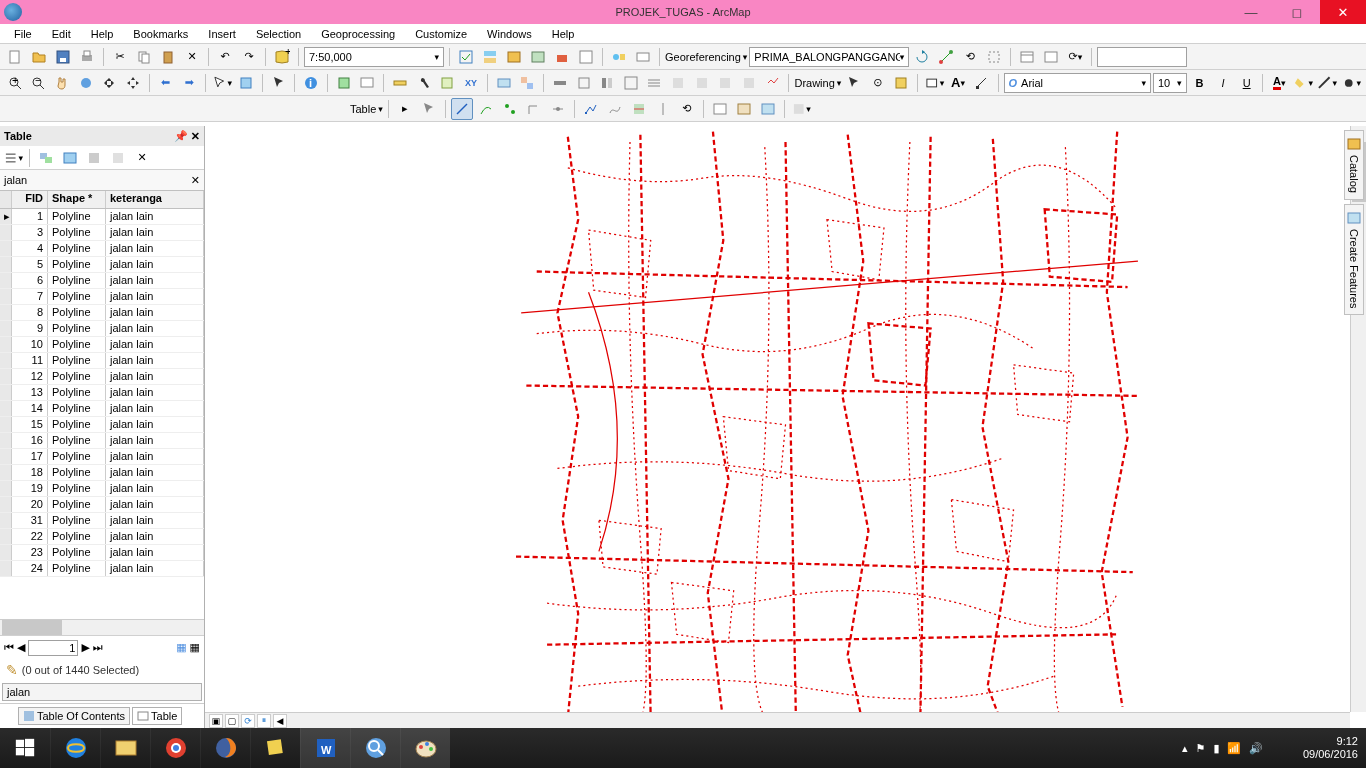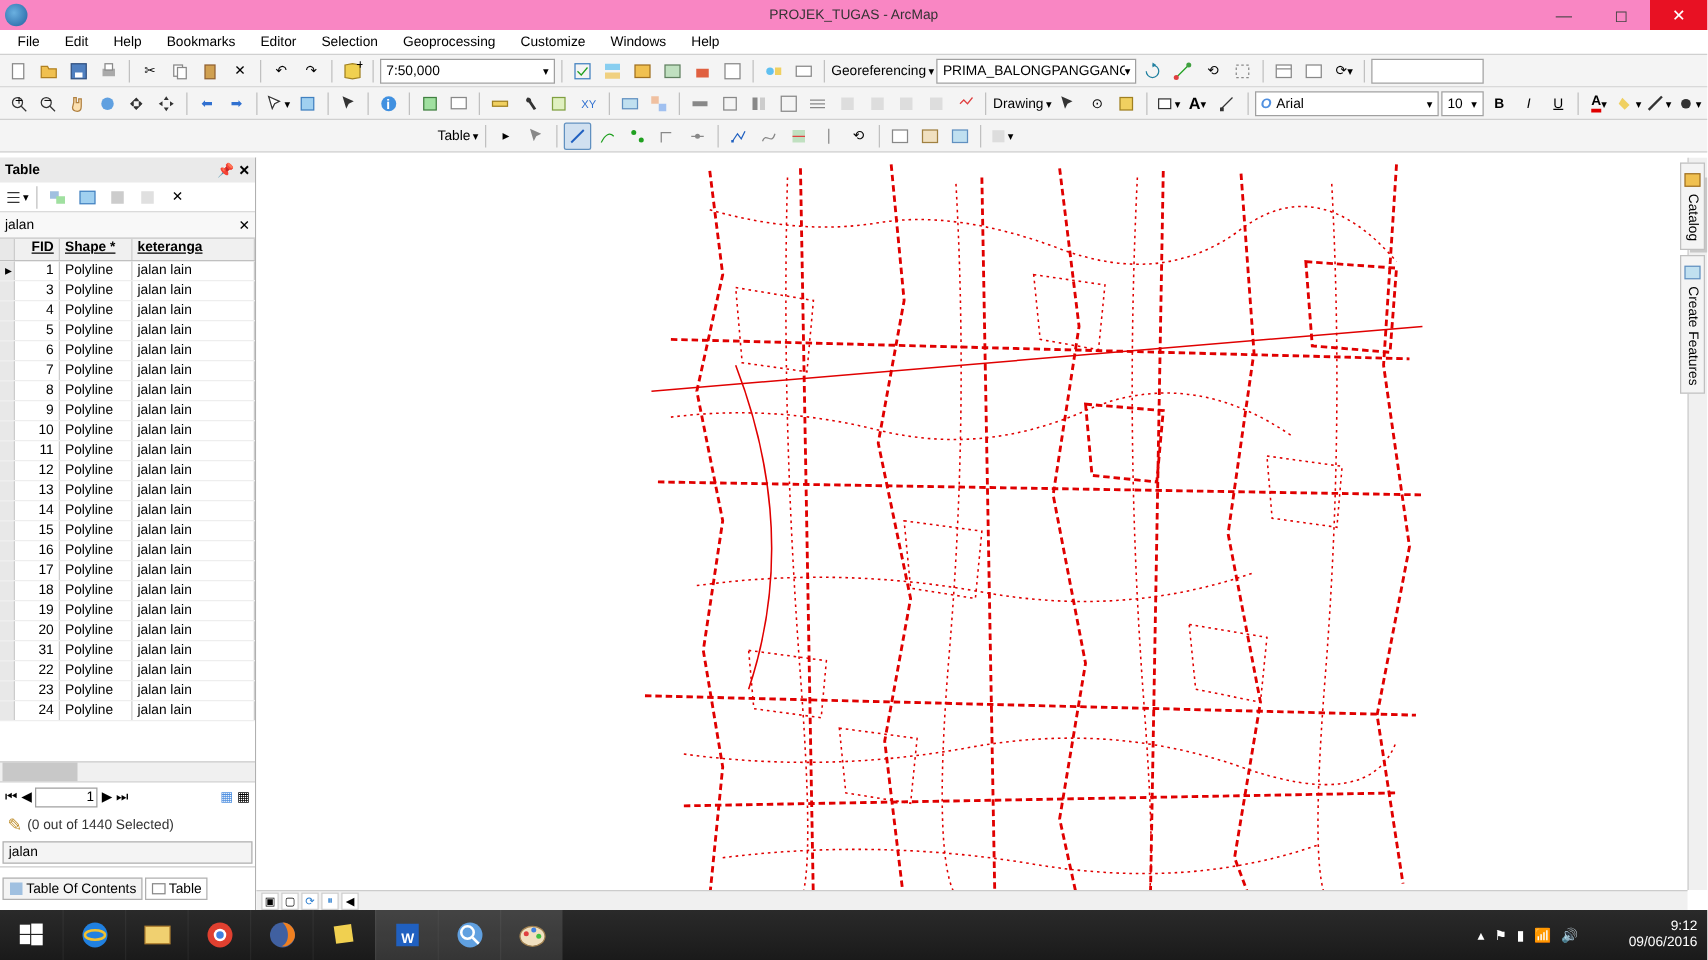--- a/index.html
+++ b/index.html
@@ -21,36 +21,36 @@
 .num-combo { width:34px; }
 .geo-combo { width:160px; }
 .empty-box { width:90px; }
 svg.ico { width:16px; height:16px; }
 .main-area { position:absolute; top:126px; left:0; right:0; bottom:40px; display:flex; }
 .table-panel { width:205px; background:#fff; border-right:1px solid #b0b0b0; display:flex; flex-direction:column; }
 .table-title { height:20px; background:#eaeaea; display:flex; align-items:center; justify-content:space-between; padding:0 4px; font-weight:bold; }
 .table-tb { height:24px; border-bottom:1px solid #d0d0d0; display:flex; align-items:center; gap:2px; padding:0 2px; }
 .layer-name { height:20px; display:flex; align-items:center; justify-content:space-between; padding:0 4px; background:#f8f8f8; }
 .attr-table { flex:1; overflow:hidden; border-top:1px solid #c0c0c0; position:relative; }
-.attr-head { display:flex; background:#f0f0f0; border-bottom:1px solid #c0c0c0; height:18px;text-decoration:underline; }
+.attr-head { display:flex; background:#f0f0f0; border-bottom:1px solid #c0c0c0; height:18px; }
 .attr-head div, .attr-row div { border-right:1px solid #ccc; padding:1px 4px; overflow:hidden; white-space:nowrap; }
 .col-sel { width:12px; background:#e8e8e8; }
 .col-fid { width:36px; text-align:right; }
 .col-shape { width:58px; }
 .col-ket { flex:1; }
 .attr-body { overflow-y:auto; height:calc(100% - 18px); }
 .attr-row { display:flex; height:16px; border-bottom:1px solid #eee; }
 .attr-row .col-sel { background:#e8e8e8; }
 .hscroll { height:16px; background:#f0f0f0; border-top:1px solid #ccc; display:flex; }
 .hscroll .thumb { width:60px; background:#c8c8c8; margin-left:2px; }
 .nav-bar { height:24px; display:flex; align-items:center; gap:3px; padding:0 4px; border-top:1px solid #d0d0d0; }
 .nav-input { width:50px; height:16px; border:1px solid #a0a0a0; text-align:right; padding:0 2px; }
 .sel-status { height:22px; display:flex; align-items:center; gap:4px; padding:0 6px; color:#333; }
 .pencil { color:#c09030; font-size:14px; }
-.tab-strip { height:35px; display:flex; align-items:center; padding:0 2px; gap:2px; border-top:1px solid #ccc; }
+.tab-strip { height:25px; display:flex; align-items:center; padding:0 18px; gap:2px; border-top:1px solid #ccc; }
 .tab { padding:2px 4px; border:1px solid #b0b0b0; background:#f4f4f4; font-size:10px; display:flex; align-items:center; gap:2px; }
 .map-view { flex:1; background:#fff; position:relative; overflow:hidden; }
 .map-svg { position:absolute; left:0; top:0; width:100%; height:100%; }
 .map-svg path, .map-svg line, .map-svg polyline { stroke:#e00000; fill:none; }
 .d1 { stroke-width:2.2; stroke-dasharray:5 3; }
 .d2 { stroke-width:1.2; stroke-dasharray:2 3; }
 .s1 { stroke-width:1.2; stroke:#e04020; }
 .map-hscroll { position:absolute; bottom:0; left:0; right:16px; height:16px; background:#f0f0f0; border-top:1px solid #ccc; display:flex; align-items:center; }
 .map-vscroll { position:absolute; top:0; right:0; bottom:16px; width:16px; background:#f0f0f0; border-left:1px solid #ccc; }
 .vscroll-thumb { width:14px; height:60px; background:#c8c8c8; margin:16px auto 0; }
@@ -80,21 +80,21 @@
     <div class="win-btn">◻</div>
     <div class="win-btn close">✕</div>
   </div>
 </div>
 
 <div class="menubar">
   <span>File</span>
   <span>Edit</span>
   <span>Help</span>
   <span>Bookmarks</span>
-  <span>Editor</span>
+  <span>Insert</span>
   <span>Selection</span>
   <span>Geoprocessing</span>
   <span>Customize</span>
   <span>Windows</span>
   <span>Help</span>
 </div>
 
 <div class="toolbar-row">
   <div class="tb-btn">
       <svg class="ico" viewBox="0 0 16 16">
@@ -323,21 +323,21 @@
       <svg class="ico" viewBox="0 0 16 16">
         <path d="M6 3c2 0 3 1 3 3l4 6-2 1-4-6c-2 0-3-2-1-4z" fill="#333"></path>
       </svg>
     </div>
   <div class="tb-btn">
       <svg class="ico" viewBox="0 0 16 16">
         <rect x="3" y="3" width="10" height="10" fill="#e0f0c0" stroke="#80a040"></rect>
       </svg>
     </div>
   <div class="tb-btn">
-      <span style="color:#3070d0;font-weight:normal;font-size:9px">XY</span>
+      <span style="color:#3070d0;font-weight:bold;font-size:9px">XY</span>
     </div>
   <div class="tb-sep"></div>
   <div class="tb-btn">
       <svg class="ico" viewBox="0 0 16 16">
         <rect x="2" y="4" width="12" height="8" fill="#c0e0f0" stroke="#6090c0"></rect>
       </svg>
     </div>
   <div class="tb-btn">
       <svg class="ico" viewBox="0 0 16 16">
         <rect x="2" y="2" width="6" height="6" fill="#f0c0a0"></rect>

